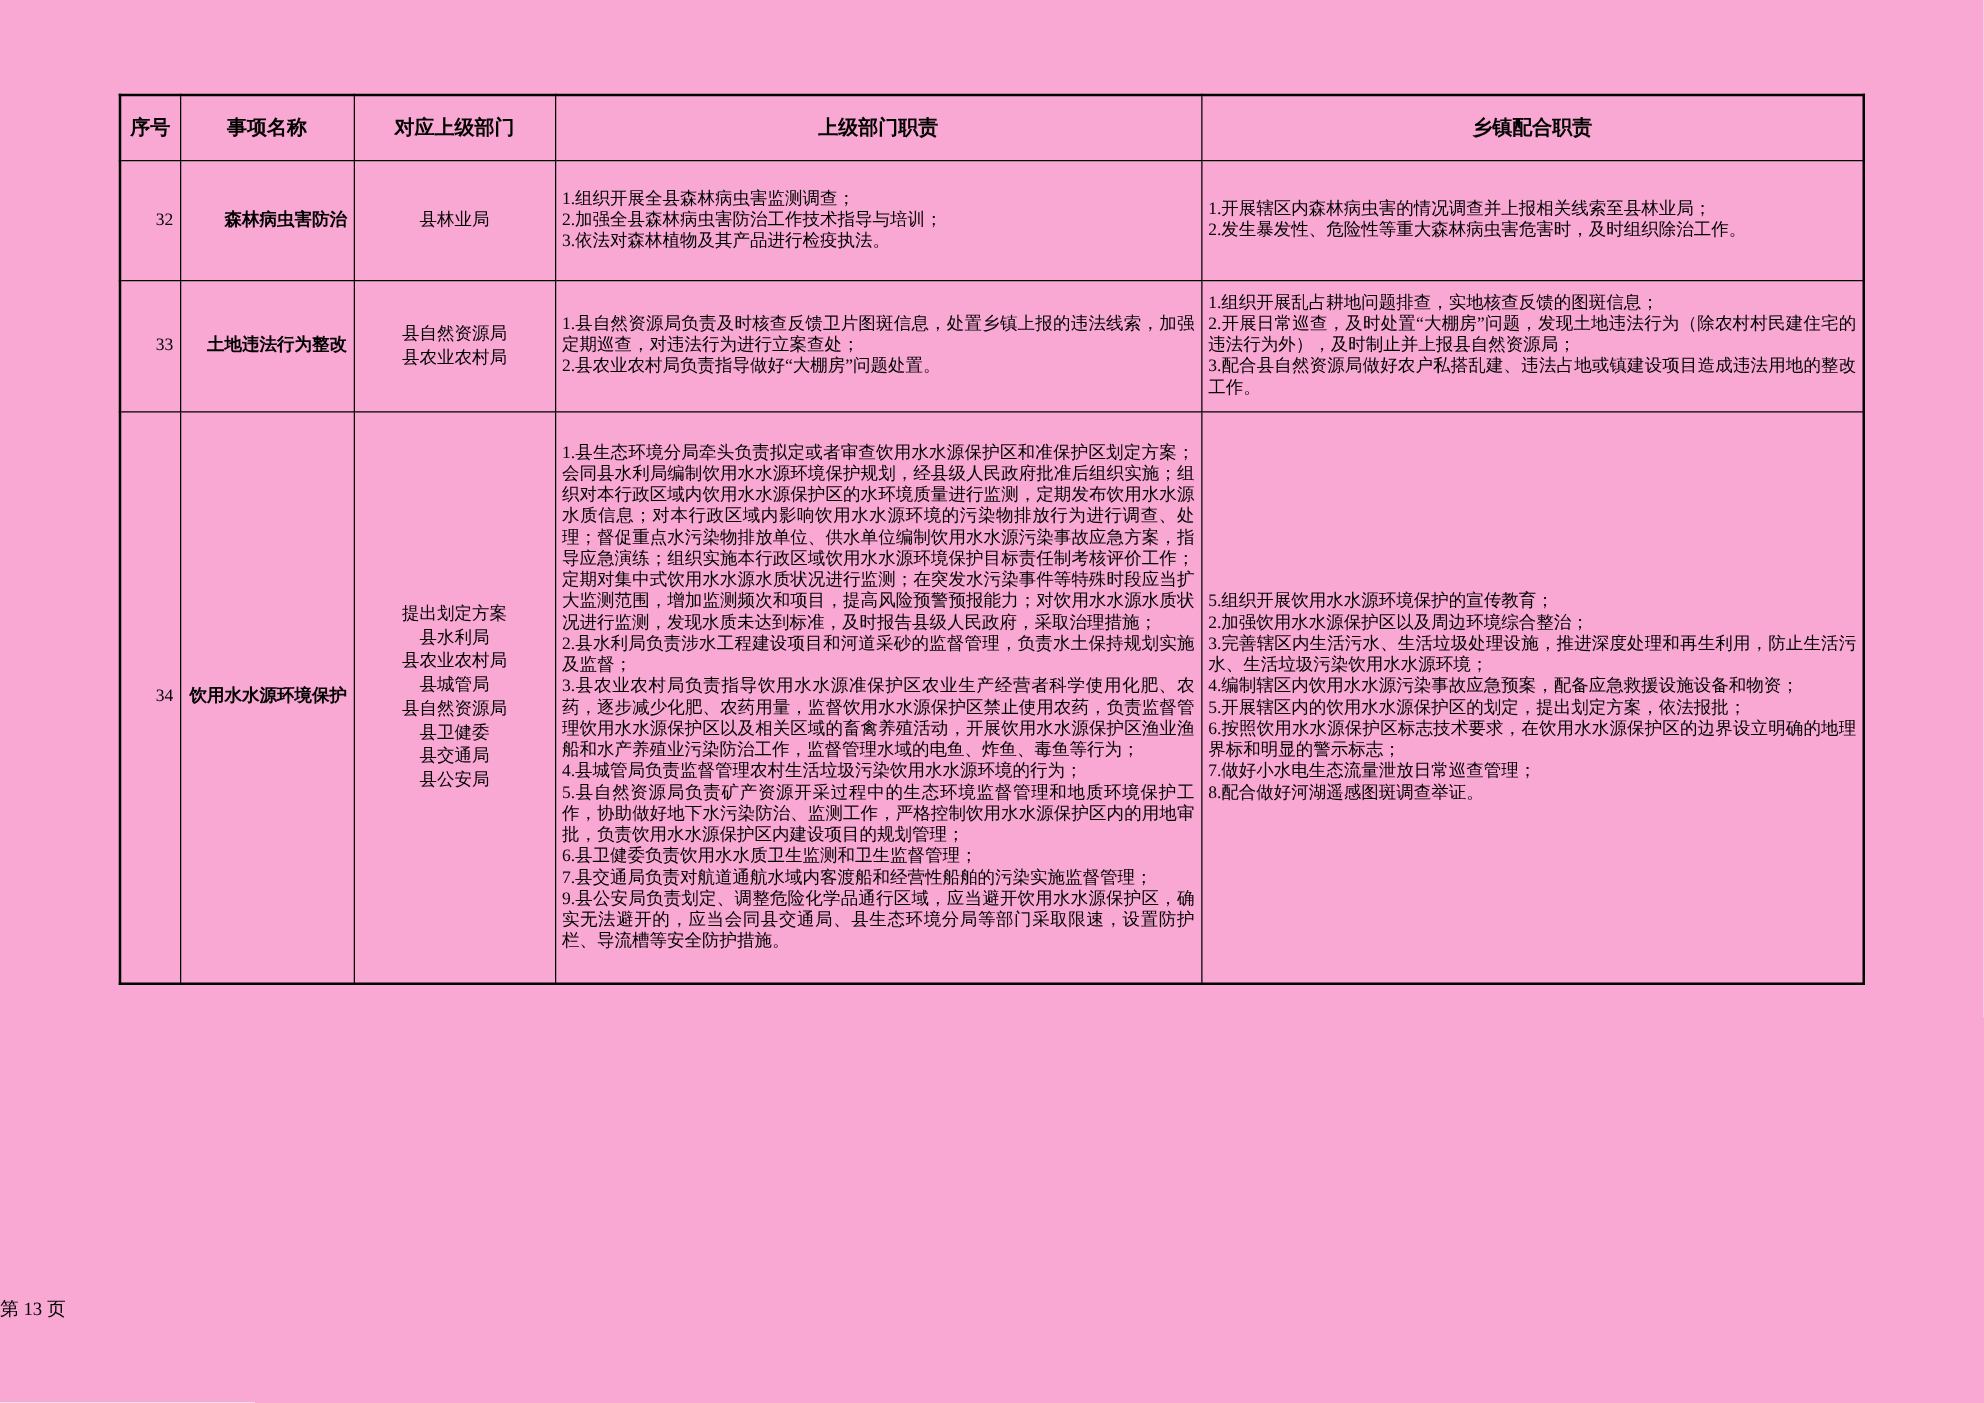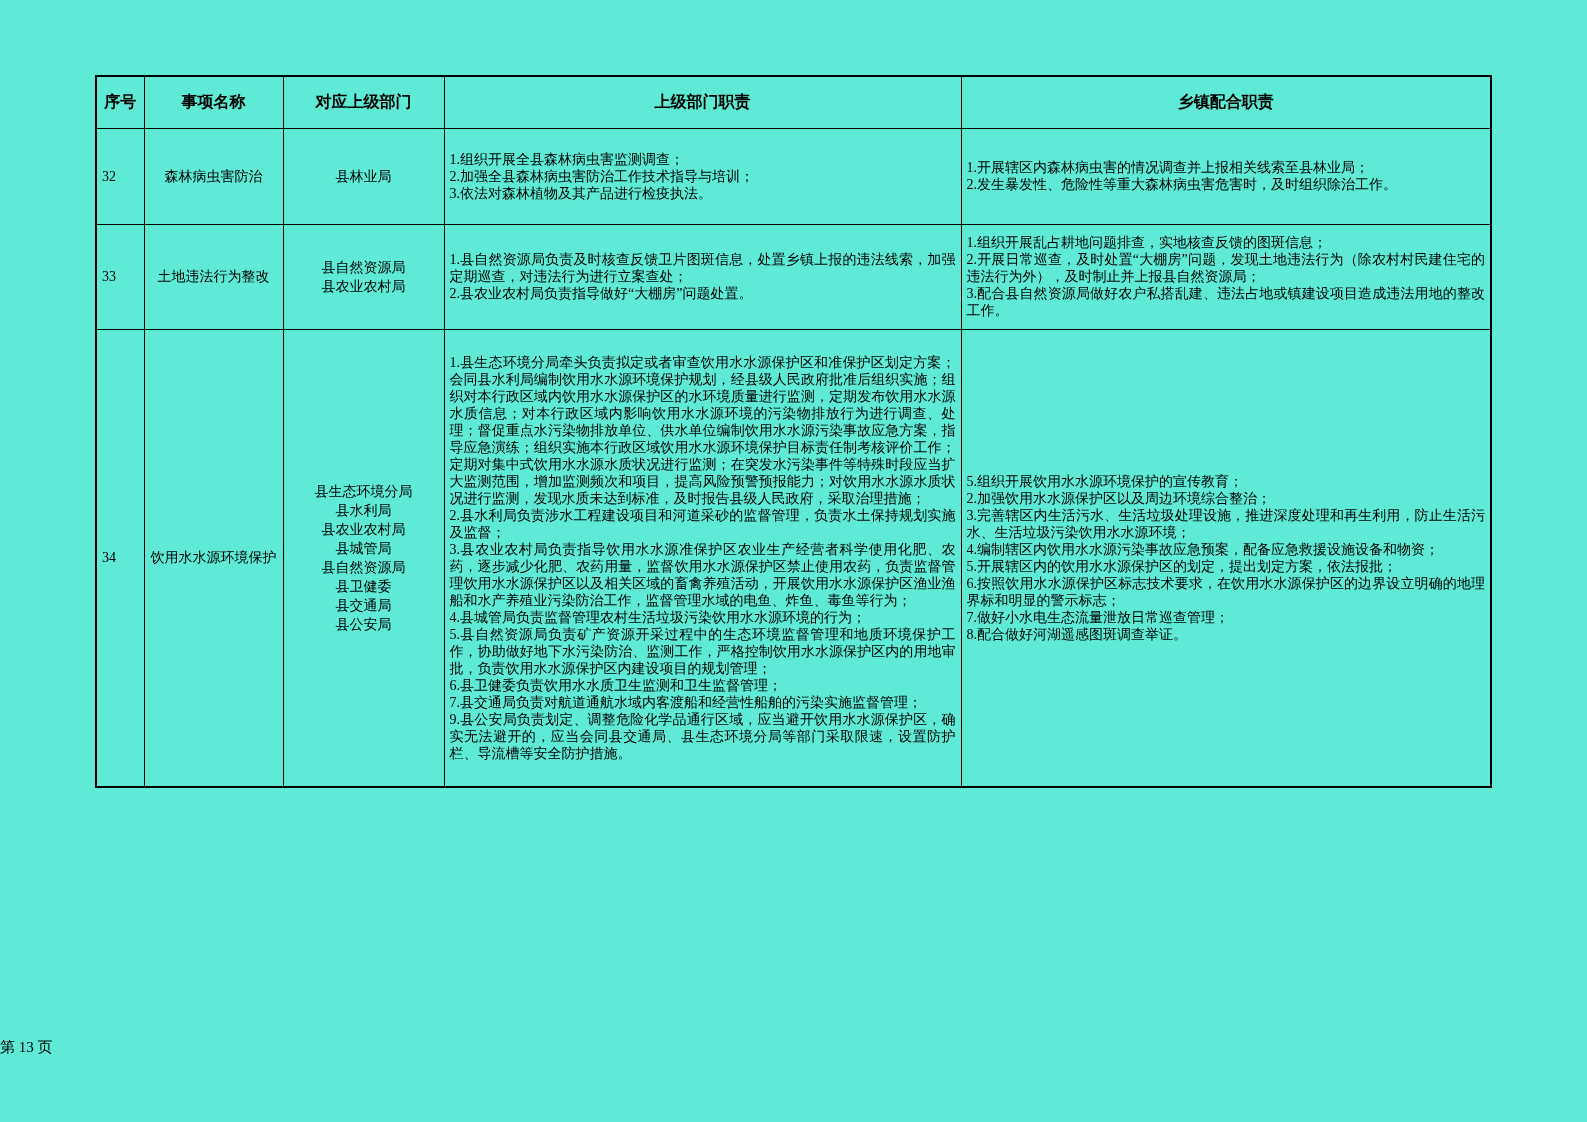--- a/index.html
+++ b/index.html
@@ -6,21 +6,21 @@
     margin: 0;
     padding: 0;
     background: #ffffff;
     color: #000000;
     font-family: "Liberation Serif", "DejaVu Serif", serif;
   }
   .page {
     position: relative;
     width: 1587px;
     height: 1122px;
-    background: #5eead4;
+    background: #f9a8d4;
     overflow: hidden;
   }
   table.resp-table {
     position: absolute;
     left: 95px;
     top: 75px;
     width: 1395px;
     border-collapse: collapse;
     table-layout: fixed;
     border: 2px solid #000;
@@ -42,27 +42,28 @@
   }
   table.resp-table td {
     font-size: 14px;
     line-height: 17px;
     padding: 4px 5px;
   }
   tr.row-32 { height: 96px; }
   tr.row-33 { height: 105px; }
   tr.row-34 { height: 458px; }
   td.cell-serial {
-    text-align: left;
+    text-align: right;
     font-size: 15px;
   }
   td.cell-name {
-    text-align: center;
+    text-align: right;
     font-size: 15px;
     padding-left: 4px;
+    font-weight: bold;
   }
   td.cell-dept {
     text-align: center;
     font-size: 15px;
   }
   td.cell-duties {
     text-align: justify;
   }
   .dept-line {
     line-height: 19px;
@@ -134,21 +135,21 @@
         <td class="cell-duties">
             <div class="duty-line">1.组织开展乱占耕地问题排查，实地核查反馈的图斑信息；</div>
             <div class="duty-line">2.开展日常巡查，及时处置“大棚房”问题，发现土地违法行为（除农村村民建住宅的违法行为外），及时制止并上报县自然资源局；</div>
             <div class="duty-line">3.配合县自然资源局做好农户私搭乱建、违法占地或镇建设项目造成违法用地的整改工作。</div>
           </td>
       </tr>
       <tr class="row-34">
         <td class="cell-serial">34</td>
         <td class="cell-name">饮用水水源环境保护</td>
         <td class="cell-dept">
-            <div class="dept-line">县生态环境分局</div>
+            <div class="dept-line">提出划定方案</div>
             <div class="dept-line">县水利局</div>
             <div class="dept-line">县农业农村局</div>
             <div class="dept-line">县城管局</div>
             <div class="dept-line">县自然资源局</div>
             <div class="dept-line">县卫健委</div>
             <div class="dept-line">县交通局</div>
             <div class="dept-line">县公安局</div>
           </td>
         <td class="cell-duties">
             <div class="duty-line">1.县生态环境分局牵头负责拟定或者审查饮用水水源保护区和准保护区划定方案；会同县水利局编制饮用水水源环境保护规划，经县级人民政府批准后组织实施；组织对本行政区域内饮用水水源保护区的水环境质量进行监测，定期发布饮用水水源水质信息；对本行政区域内影响饮用水水源环境的污染物排放行为进行调查、处理；督促重点水污染物排放单位、供水单位编制饮用水水源污染事故应急方案，指导应急演练；组织实施本行政区域饮用水水源环境保护目标责任制考核评价工作；定期对集中式饮用水水源水质状况进行监测；在突发水污染事件等特殊时段应当扩大监测范围，增加监测频次和项目，提高风险预警预报能力；对饮用水水源水质状况进行监测，发现水质未达到标准，及时报告县级人民政府，采取治理措施；</div>

